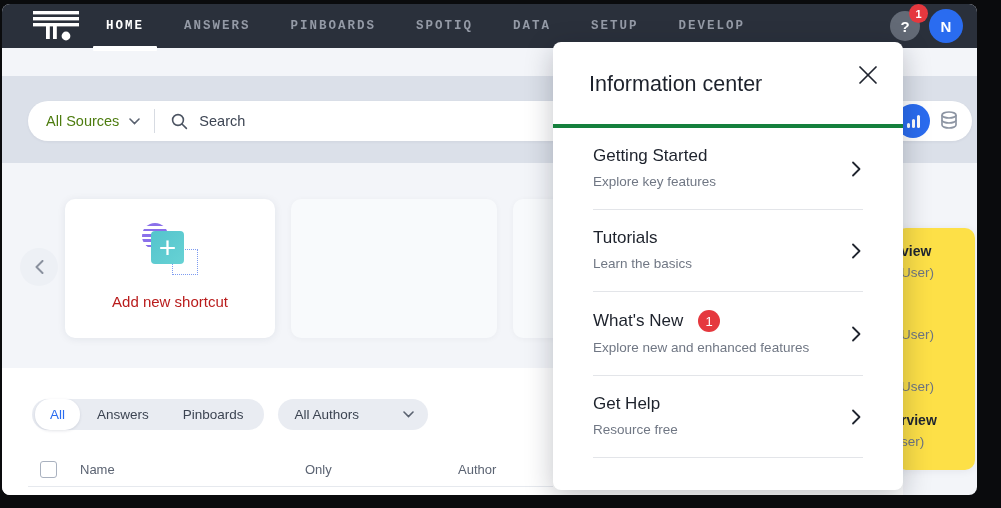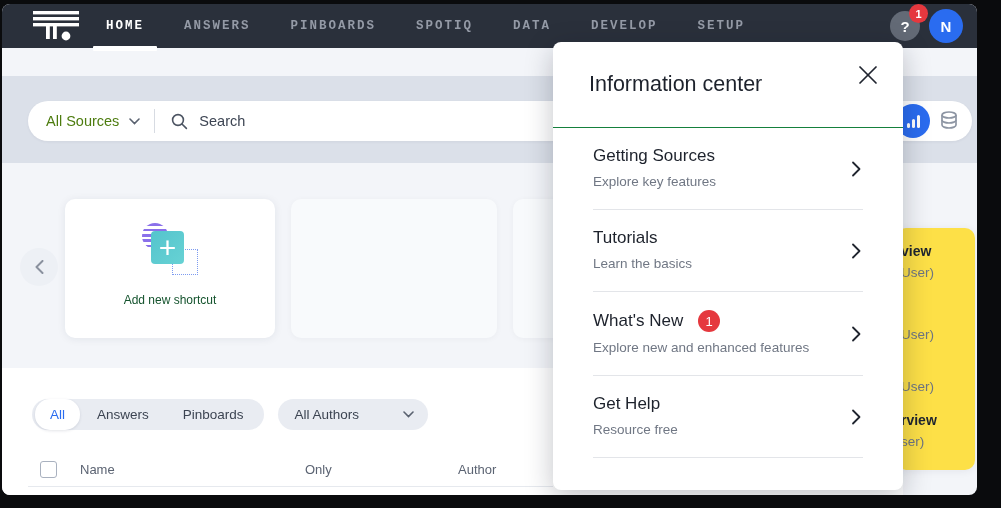--- a/index.html
+++ b/index.html
@@ -98,21 +98,21 @@
   .art-square {
     position:absolute; left:11px; top:8px; width:33px; height:33px; border-radius:4px;
     background:linear-gradient(135deg,#54c4cd,#67d2d4); z-index:2;
     display:flex; align-items:center; justify-content:center;
     color:#fff; font-size:30px; font-weight:300; line-height:1;
   }
   .art-dotted {
     position:absolute; left:32px; top:26px; width:26px; height:26px;
     border:1.6px dotted #7d9bf0; z-index:1;
   }
-  .add-label { margin-top:12px; font-size:12px; font-weight:500; color:#14532d; }
+  .add-label { margin-top:12px; font-size:15px; font-weight:500; color:#b91c1c; }
   
   .lower { position:absolute; left:0; top:364px; width:901px; height:127px; background:#ffffff; }
   .filters { position:absolute; left:30px; top:31px; display:flex; align-items:center; gap:14px; }
   .segmented { display:flex; align-items:center; background:#e9ecf2; border-radius:16px; height:31px; padding:0 3px; }
   .seg {
     padding:0 17px; height:31px; display:flex; align-items:center;
     font-size:13.5px; color:#3c4452; cursor:pointer; border-radius:15px;
   }
   .seg.active { background:#ffffff; color:#2a6cf0; height:31px; box-shadow:0 1px 3px rgba(30,40,70,.12); padding:0 15px; }
   .dropdown {
@@ -137,21 +137,21 @@
   }
   .frag { position:absolute; left:5px; white-space:nowrap; }
   .frag.title { font-size:14px; font-weight:bold; color:#1e2430; }
   .frag.sub { font-size:13.5px; color:#6e7582; }
   
   .modal {
     position:absolute; left:551px; top:38px; width:350px; height:448px;
     background:#ffffff; border-radius:8px;
     box-shadow:0 8px 28px rgba(15,20,35,.25);
   }
-  .modal-header { position:relative; height:86px; border-bottom:1px solid #15803d; }
+  .modal-header { position:relative; height:86px; border-bottom:4px solid #15803d; }
   .modal-title { position:absolute; left:36px; top:30px; font-size:21.5px; font-weight:500; color:#1d222c; }
   .modal-close { position:absolute; right:24px; top:22px; width:22px; height:22px; cursor:pointer; }
   .modal-items { margin:0 40px; }
   .modal-item { position:relative; padding:18px 0 20px; border-bottom:1px solid #e3e5e9; cursor:pointer; }
   .mi-title-row { display:flex; align-items:center; }
   .mi-title { font-size:17px; font-weight:500; color:#1d222c; }
   .mi-badge {
     margin-left:15px; width:22px; height:22px; border-radius:50%; background:#e5383e;
     color:#fff; font-size:13px; display:flex; align-items:center; justify-content:center;
   }
@@ -171,22 +171,22 @@
       <rect x="14" y="14" width="3.8" height="16" fill="#fff"></rect>
       <rect x="21" y="14" width="3.8" height="16" fill="#fff"></rect>
       <circle cx="34" cy="27" r="4.4" fill="#fff"></circle>
     </svg>
     <div class="nav-items">
       <div class="nav-item active">HOME</div>
       <div class="nav-item">ANSWERS</div>
       <div class="nav-item">PINBOARDS</div>
       <div class="nav-item">SPOTIQ</div>
       <div class="nav-item">DATA</div>
+      <div class="nav-item">SETUP</div>
       <div class="nav-item">DEVELOP</div>
-      <div class="nav-item">SETUP</div>
     </div>
     <div class="nav-right">
       <div class="help-btn">
         <span>?</span>
         <span class="help-badge">1</span>
       </div>
       <div class="avatar">N</div>
     </div>
   </div>
 
@@ -276,21 +276,21 @@
       <div class="modal-title">Information center</div>
       <svg class="modal-close" viewBox="0 0 22 22">
         <line x1="3" y1="3" x2="19" y2="19" stroke="#20252f" stroke-width="1.7" stroke-linecap="round"></line>
         <line x1="19" y1="3" x2="3" y2="19" stroke="#20252f" stroke-width="1.7" stroke-linecap="round"></line>
       </svg>
     </div>
     <div class="modal-items">
 
       <div class="modal-item">
         <div class="mi-title-row">
-          <span class="mi-title">Getting Sources</span>
+          <span class="mi-title">Getting Started</span>
         </div>
         <div class="mi-sub">Explore key features</div>
         <svg class="mi-chevron" width="10" height="16" viewBox="0 0 10 16">
           <polyline points="2,1.5 8.5,8 2,14.5" fill="none" stroke="#20252f" stroke-width="1.8" stroke-linecap="round" stroke-linejoin="round"></polyline>
         </svg>
       </div>
 
       <div class="modal-item">
         <div class="mi-title-row">
           <span class="mi-title">Tutorials</span>

